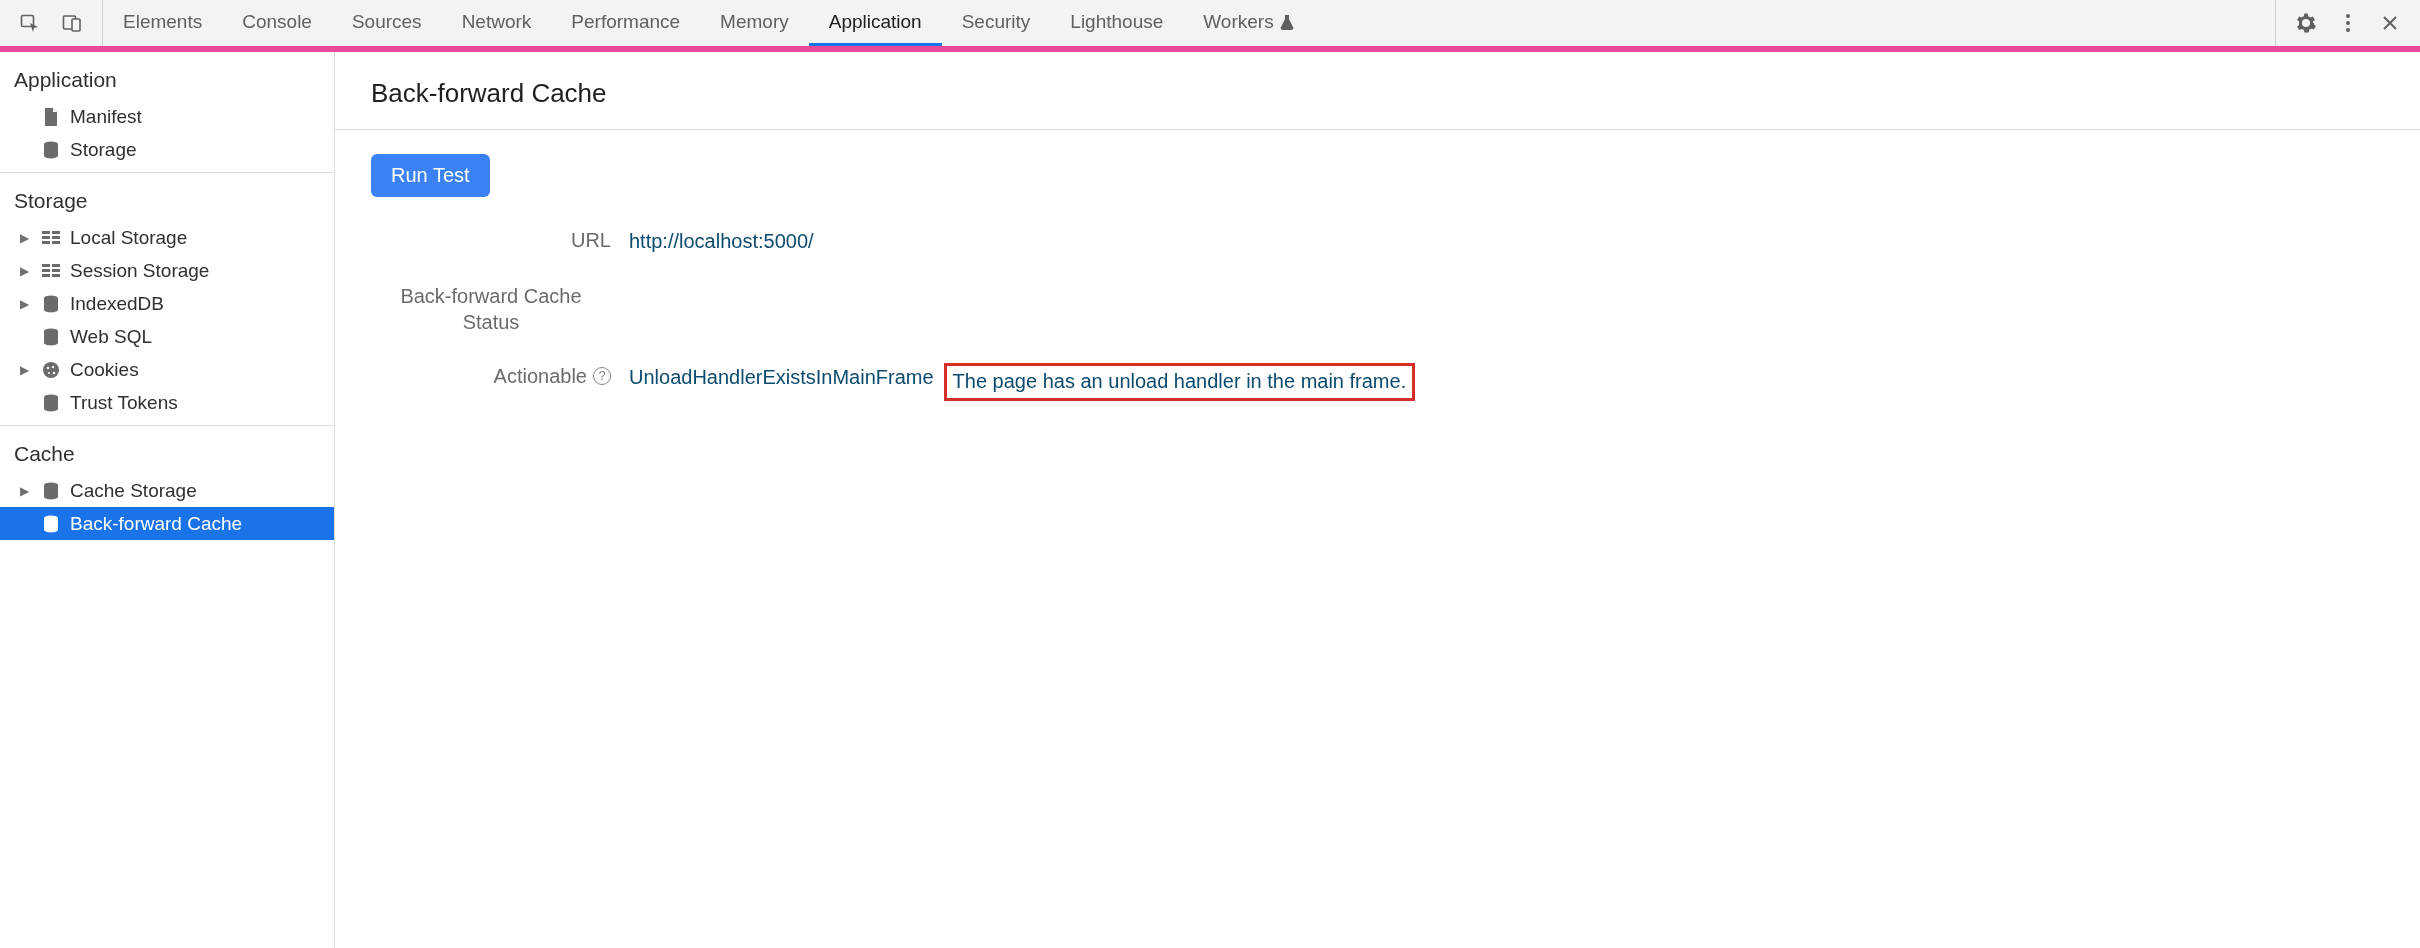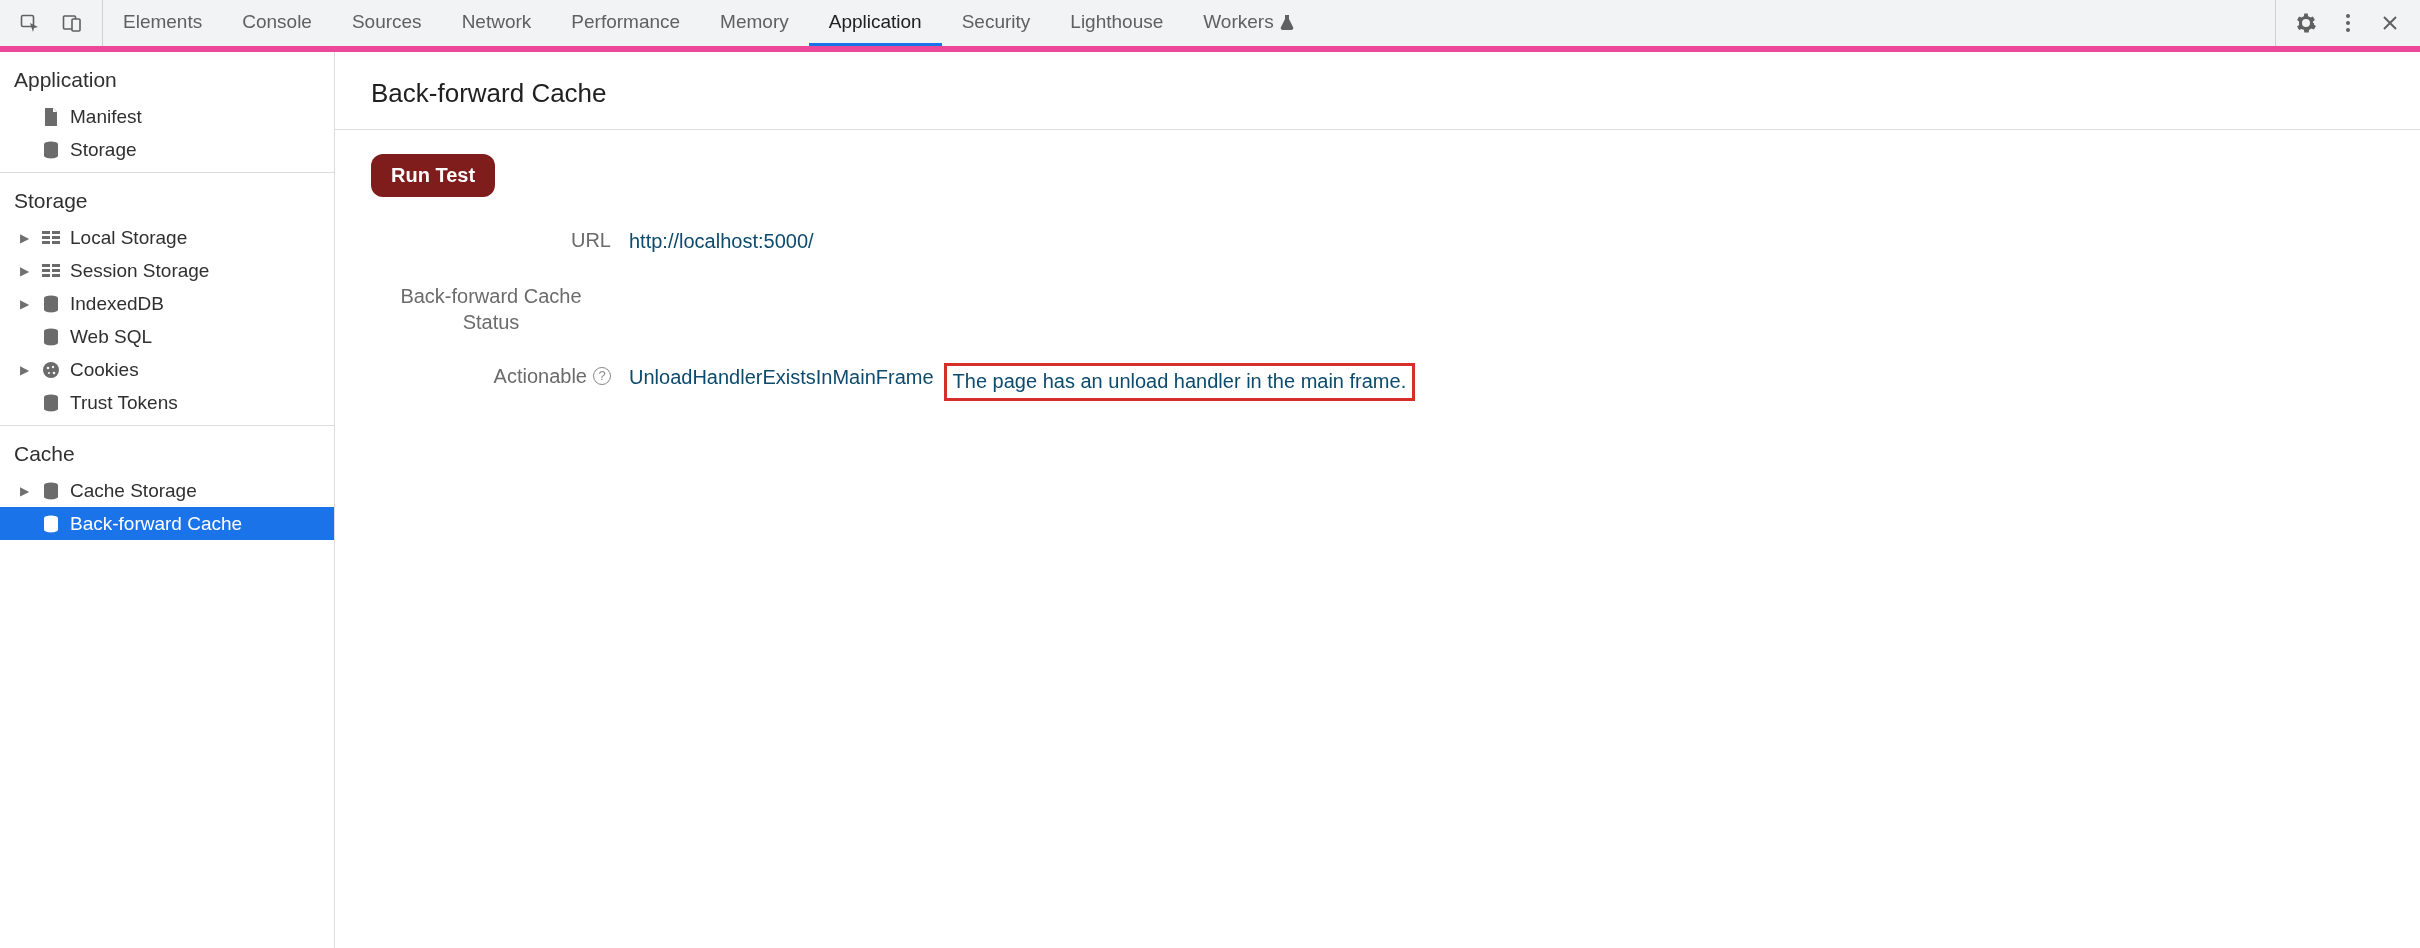--- a/index.html
+++ b/index.html
@@ -69,23 +69,23 @@
   .tree-item .iconbox { width: 22px; display:flex; align-items:center; justify-content:center; color:#6b6b6b; }
   .tree-item.no-arrow { padding-left: 40px; }
   .tree-item.selected { background: #1a73e8; color: #ffffff; }
   .tree-item.selected .iconbox, .tree-item.selected .arrow { color: #ffffff; }
   
   .main { flex: 1; overflow: auto; }
   .main-inner { padding: 20px 36px; }
   .main h1 { font-size: 26px; font-weight: 400; margin: 6px 0 20px 0; color: #202020; }
   .divider { border-top: 1px solid #dcdcdc; margin: 0 -36px 24px -36px; }
   .run-btn {
-    background: #7f1d1d; color: #fff;
-    border: none; border-radius: 12px;
-    padding: 10px 20px; font-size: 20px; font-weight: 700;
+    background: #3b82f6; color: #fff;
+    border: none; border-radius: 6px;
+    padding: 10px 20px; font-size: 20px; font-weight: 400;
     cursor: pointer;
   }
   .kv-grid { margin-top: 30px; }
   .kv-row {
     display: grid;
     grid-template-columns: 240px 1fr;
     column-gap: 18px;
     align-items: start;
     margin-bottom: 28px;
     font-size: 20px;

